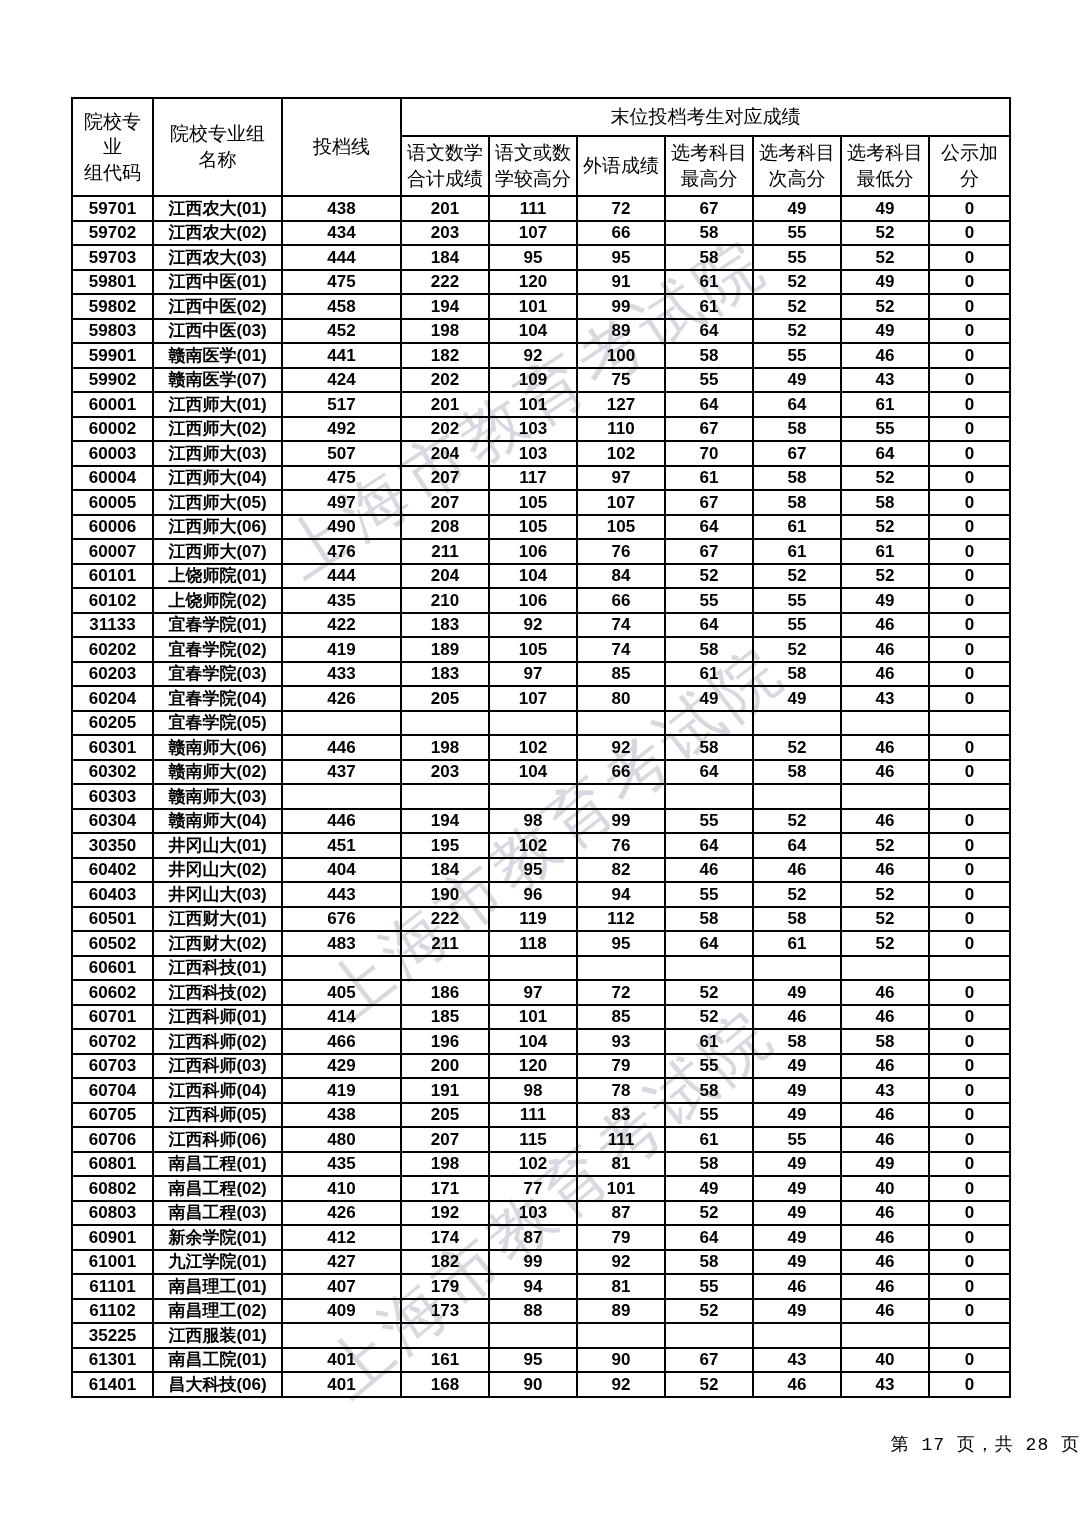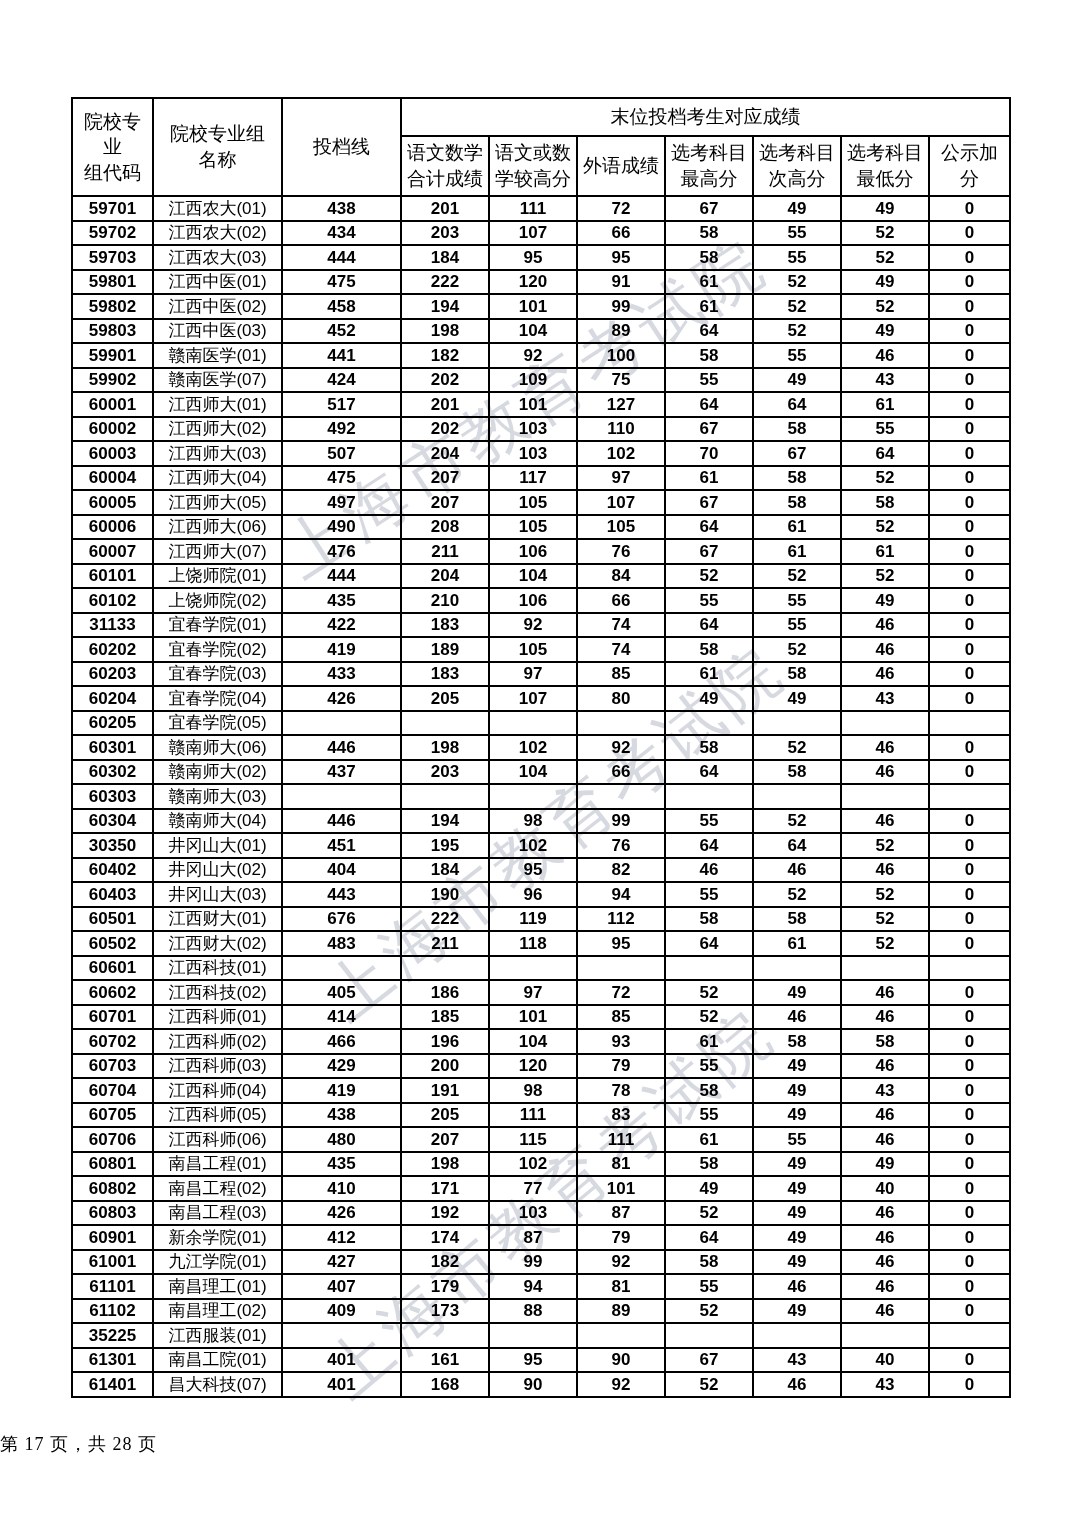--- a/index.html
+++ b/index.html
@@ -51,28 +51,28 @@
     white-space:pre-line;
   }
   tr.h-group th { height:36px; }
   tr.h-sub th  { height:58px; }
   table.score tbody td {
     height:22.5px;
     font-size:17px;
     line-height:1.0;
   }
   td.c-num  { font-weight:bold; font-family:"Liberation Sans", sans-serif; }
-  td.c-name { font-weight:normal; font-size:16px; letter-spacing:0; }
+  td.c-name { font-weight:bold; font-size:16px; letter-spacing:0; }
 
   .footer {
     position:absolute;
     left:0; top:1432px;
     width:100%;
-    text-align:left;
-    font-family:Liberation Serif, serif;
+    text-align:right;
+    font-family:Liberation Mono, monospace;
     font-size:18px;
     letter-spacing:1px;
     z-index:1;
   }
 </style>
 </head>
 <body>
 
 <div class="wm wm1">上海市教育考试院</div>
 <div class="wm wm2">上海市教育考试院</div>
@@ -687,21 +687,21 @@
         <td class="c-num">161</td>
         <td class="c-num">95</td>
         <td class="c-num">90</td>
         <td class="c-num">67</td>
         <td class="c-num">43</td>
         <td class="c-num">40</td>
         <td class="c-num">0</td>
       </tr>
       <tr>
         <td class="c-num">61401</td>
-        <td class="c-name">昌大科技(07)</td>
+        <td class="c-name">昌大科技(06)</td>
         <td class="c-num">401</td>
         <td class="c-num">168</td>
         <td class="c-num">90</td>
         <td class="c-num">92</td>
         <td class="c-num">52</td>
         <td class="c-num">46</td>
         <td class="c-num">43</td>
         <td class="c-num">0</td>
       </tr>
     </tbody>

